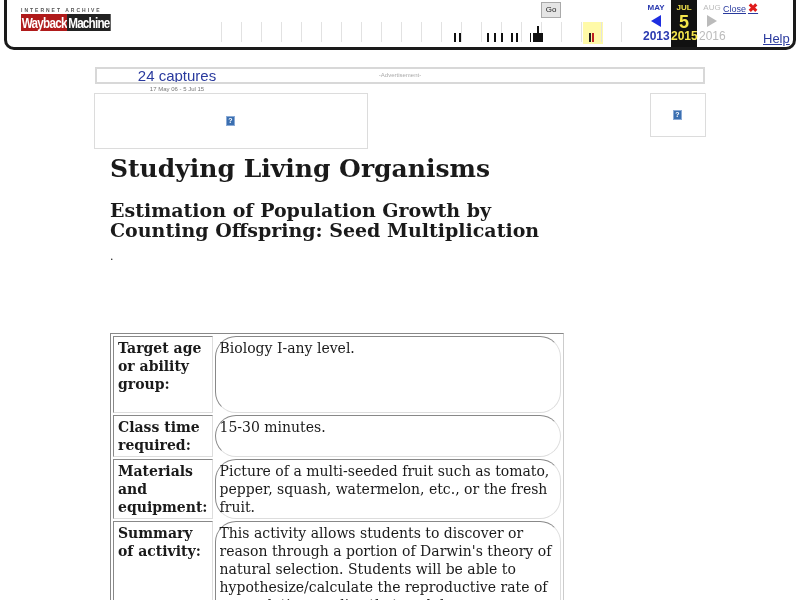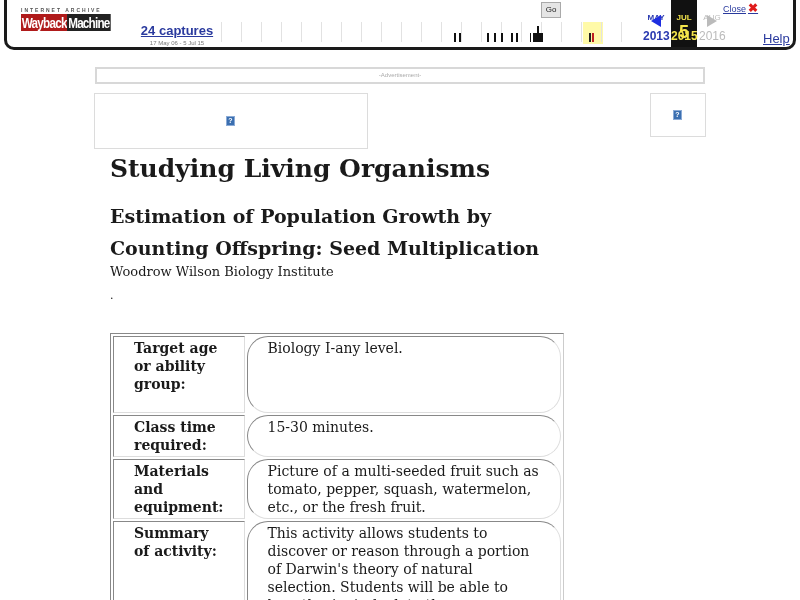--- a/index.html
+++ b/index.html
@@ -14,37 +14,37 @@
     font-family: "Liberation Sans", sans-serif;
   }
   #wm-logo { position: absolute; left: 14px; top: 10px; width: 84px; height: 32px; }
   #wm-logo .ia { font-size: 5px; letter-spacing: 2px; color: #555; font-weight: bold; display: block; white-space: nowrap; }
   #wm-logo .wb { display: block; margin-top: 2px; font-family: "Liberation Sans", sans-serif; font-weight: bold;
     font-size: 15px; letter-spacing: -1px; line-height: 16px; transform: scaleX(0.78); transform-origin: left; white-space: nowrap; }
   #wm-logo .wb .w { color: #ffffff; background: #b01b1b; padding: 0 1px; }
   #wm-logo .wb .m { color: #ffffff; background: #222; padding: 0 1px; }
 
   #wm-captures { position: absolute; left: 130px; top: 26px; width: 80px; text-align: center; }
-  #wm-captures a { font-size: 13px; color: #2a3a9e; text-decoration: underline; font-weight: bold; display: block; }
+  #wm-captures a { font-size: 15px; color: #2a3a9e; text-decoration: underline; font-weight: normal; display: block; margin-top: 44px; }
   #wm-captures .range { font-size: 6px; color: #777; display: block; margin-top: 2px; }
 
   #wm-url { position: absolute; left: 214px; top: 6px; width: 316px; height: 14px;
     border: 1px solid #888; border-top-color: #555; font-size: 8px; padding: 1px 2px; color: #333;
     font-family: "Liberation Sans", sans-serif; background: #fff; }
   #wm-go { position: absolute; left: 534px; top: 5px; width: 20px; height: 16px;
     border: 1px solid #aaa; background: #e5e5e5; font-size: 8px; text-align: center; line-height: 14px; color: #222; }
 
   #wm-sparkline { position: absolute; left: 210px; top: 25px; width: 420px; height: 22px; }
   .spark-tick { position: absolute; top: 0; width: 1px; height: 20px; background: #e2e2e2; }
   .spark-bar { position: absolute; bottom: 2px; width: 2px; background: #111; }
   #spark-highlight { position: absolute; left: 366px; top: 0; width: 20px; height: 22px; background: #fffaa8; }
 
   #wm-cal { position: absolute; left: 636px; top: 0; width: 90px; height: 50px; }
   .cal-col { position: absolute; top: 0; width: 26px; height: 50px; text-align: center; font-weight: bold; }
-  .cal-col .mon { font-size: 8px; display: block; margin-top: 16px; }
+  .cal-col .mon { font-size: 8px; display: block; margin-top: 6px; }
   .cal-col .yr { font-size: 12px; display: block; position: absolute; bottom: 4px; width: 100%; }
   #cal-prev { left: 0; color: #2a3ab0; }
   #cal-cur { left: 28px; background: #111; color: #f5e64c; }
   #cal-cur .day { display: block; font-size: 18px; line-height: 20px; color: #f5e64c; }
   #cal-next { left: 56px; color: #bbb; font-weight: normal; }
   .arrow-left { position: absolute; left: 8px; top: 18px; width: 0; height: 0;
     border-top: 6px solid transparent; border-bottom: 6px solid transparent; border-right: 10px solid #1e2ee0; }
   .arrow-right { position: absolute; left: 8px; top: 18px; width: 0; height: 0;
     border-top: 6px solid transparent; border-bottom: 6px solid transparent; border-left: 10px solid #bbb; }
 
@@ -59,29 +59,29 @@
   #ad-left { left: 94px; top: 93px; width: 274px; height: 56px; }
   #ad-right { left: 650px; top: 93px; width: 56px; height: 44px; }
   .broken-img { position: absolute; width: 9px; height: 10px; background: #3b6fb0; border: 1px solid #8aaad6;
     color: #fff; font-size: 7px; font-family: "Liberation Sans", sans-serif; text-align: center; line-height: 8px; font-weight: bold; }
   #ad-left .broken-img { left: 131px; top: 22px; }
   #ad-right .broken-img { left: 22px; top: 16px; }
 
   
   #article { position: absolute; left: 110px; top: 150px; width: 480px; }
   #page-title { font-size: 25px; font-weight: bold; line-height: 34px; margin-top: 2px; }
-  #page-subtitle { font-size: 19px; font-weight: bold; line-height: 32px; margin-top: 14px; width: 440px; }
+  #page-subtitle { font-size: 19px; font-weight: bold; line-height: 20px; margin-top: 14px; width: 440px; }
   #author { font-size: 13px; font-weight: bold; margin-top: 14px; line-height: 15px; }
   .byline { font-size: 13px; line-height: 15px; }
   #dot { font-size: 11px; line-height: 10px; margin-top: 12px; height: 10px; }
 
   #info-table { position: absolute; left: 110px; top: 333px; width: 454px; border-collapse: separate;
     border-spacing: 2px; border: 1px solid #888; border-right-color: #ccc; border-bottom-color: #ccc; }
   #info-table td { border: 1px solid #999; border-right-color: #ddd; border-bottom-color: #ddd; border-left-color: #888; border-top-color: #888;
-    vertical-align: top; padding: 2px 20px; font-size: 14px; line-height: 18px; margin-top: 24px; }
+    vertical-align: top; padding: 2px 4px; font-size: 14px; line-height: 18px; margin-top: 24px; }
   #info-table td.label { font-weight: bold; width: 96px; }
   #info-table td.value { font-weight: normal; border-radius: 21px; }
 </style>
 </head>
 <body>
 
 <div id="wm-toolbar">
   <div id="wm-logo">
     <span class="ia">INTERNET ARCHIVE</span>
     <span class="wb"><span class="w">Wayback</span><span class="m">Machine</span></span>
@@ -158,21 +158,20 @@
 <div id="ad-left" class="ad-box">
   <span class="broken-img">?</span>
 </div>
 <div id="ad-right" class="ad-box">
   <span class="broken-img">?</span>
 </div>
 
 <div id="article">
   <h1 id="page-title">Studying Living Organisms</h1>
   <h2 id="page-subtitle">Estimation of Population Growth by Counting Offspring: Seed Multiplication</h2>
-  <div class="byline">Woodrow Wilson Biology Institute</div>
   <div id="dot">.</div>
 </div>
 
 <table id="info-table">
   <tbody>
       <tr>
     <td class="label" style="height:77px">Target age or ability group:</td>
     <td class="value">Biology I-any level.</td>
   </tr>
   <tr>

